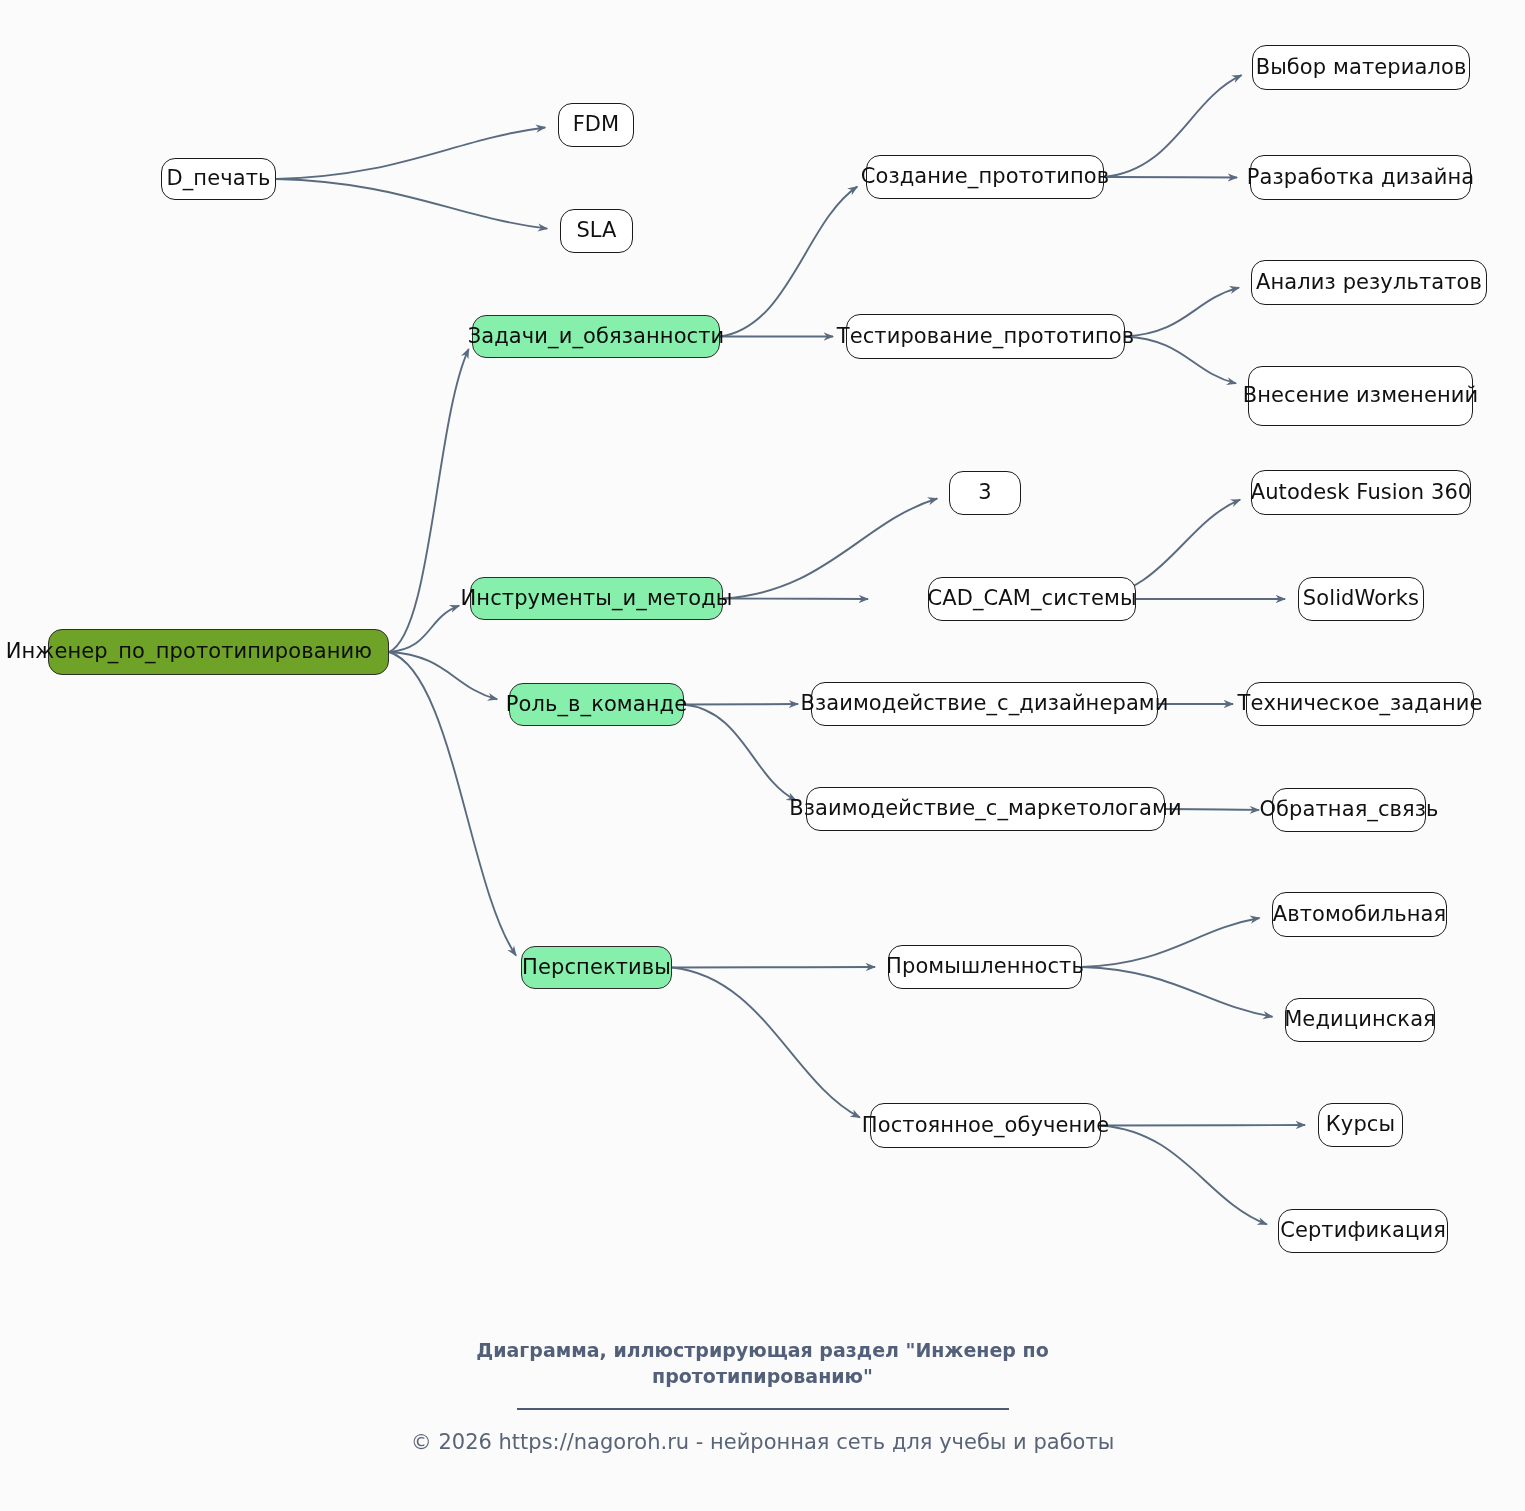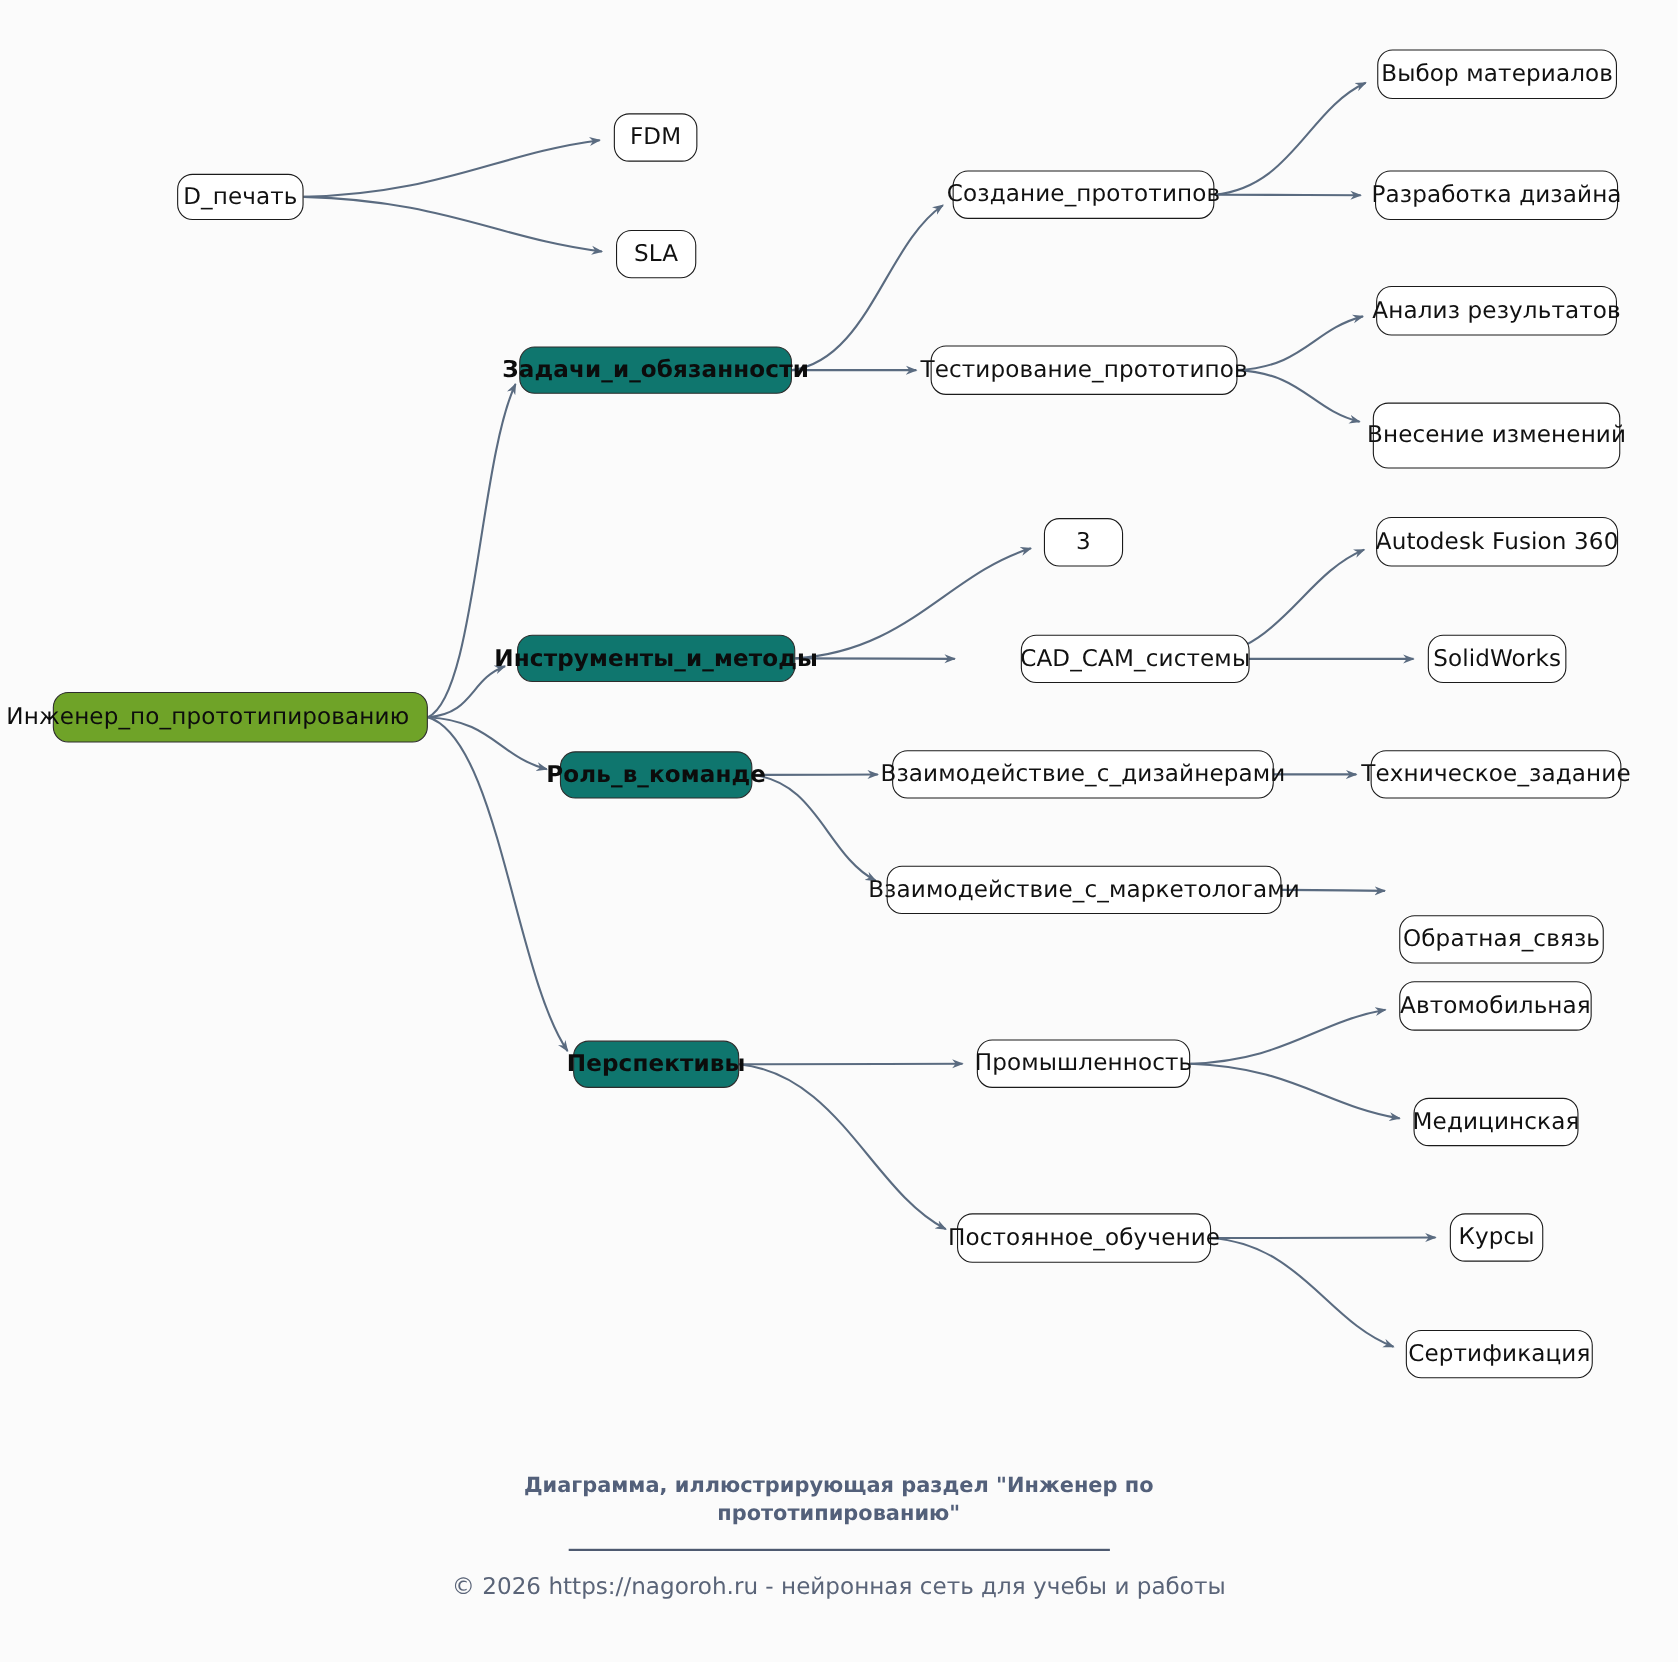--- a/index.html
+++ b/index.html
@@ -40,24 +40,23 @@
     white-space: nowrap;
     padding: 0 16px;
     letter-spacing: 0.1px;
   }
   .node.root {
     background: #6fa328;
     border-color: #2d2d2d;
     color: #0d0d0d;
   }
   .node.cat {
-    background: #0f766e;
+    background: #86efac;
     border-color: #2d2d2d;
     color: #0c0c0c;
-    font-weight: bold;
   }
   .footer-caption {
     position: absolute;
     left: 50%;
     transform: translateX(-50%);
     width: 640px;
     top: 1338px;
     text-align: center;
     font-size: 19px;
     font-weight: bold;
@@ -146,21 +145,21 @@
       </div>
       <div class="node" style="left: 1252px; top: 45px; width: 218px; height: 45px;">
         <span>Выбор материалов</span>
       </div>
       <div class="node" style="left: 1250px; top: 155px; width: 221px; height: 45px;">
         <span>Разработка дизайна</span>
       </div>
       <div class="node" style="left: 846px; top: 314px; width: 279px; height: 45px;">
         <span>Тестирование_прототипов</span>
       </div>
-      <div class="node" style="left: 1251px; top: 260px; width: 219px; height: 45px;">
+      <div class="node" style="left: 1251px; top: 260px; width: 236px; height: 45px;">
         <span>Анализ результатов</span>
       </div>
       <div class="node" style="left: 1248px; top: 366px; width: 225px; height: 60px;">
         <span>Внесение изменений</span>
       </div>
       <div class="node cat" style="left: 470px; top: 577px; width: 253px; height: 43px;">
         <span>Инструменты_и_методы</span>
       </div>
       <div class="node" style="left: 949px; top: 471px; width: 72px; height: 44px;">
         <span>3</span>
@@ -179,21 +178,21 @@
       </div>
       <div class="node" style="left: 811px; top: 682px; width: 347px; height: 44px;">
         <span>Взаимодействие_с_дизайнерами</span>
       </div>
       <div class="node" style="left: 1246px; top: 682px; width: 228px; height: 44px;">
         <span>Техническое_задание</span>
       </div>
       <div class="node" style="left: 806px; top: 787px; width: 359px; height: 44px;">
         <span>Взаимодействие_с_маркетологами</span>
       </div>
-      <div class="node" style="left: 1272px; top: 788px; width: 186px; height: 44px; margin-top: 44px;">
+      <div class="node" style="left: 1272px; top: 788px; width: 154px; height: 44px;">
         <span>Обратная_связь</span>
       </div>
       <div class="node cat" style="left: 521px; top: 946px; width: 151px; height: 43px;">
         <span>Перспективы</span>
       </div>
       <div class="node" style="left: 888px; top: 945px; width: 194px; height: 44px;">
         <span>Промышленность</span>
       </div>
       <div class="node" style="left: 1272px; top: 892px; width: 175px; height: 45px;">
         <span>Автомобильная</span>

